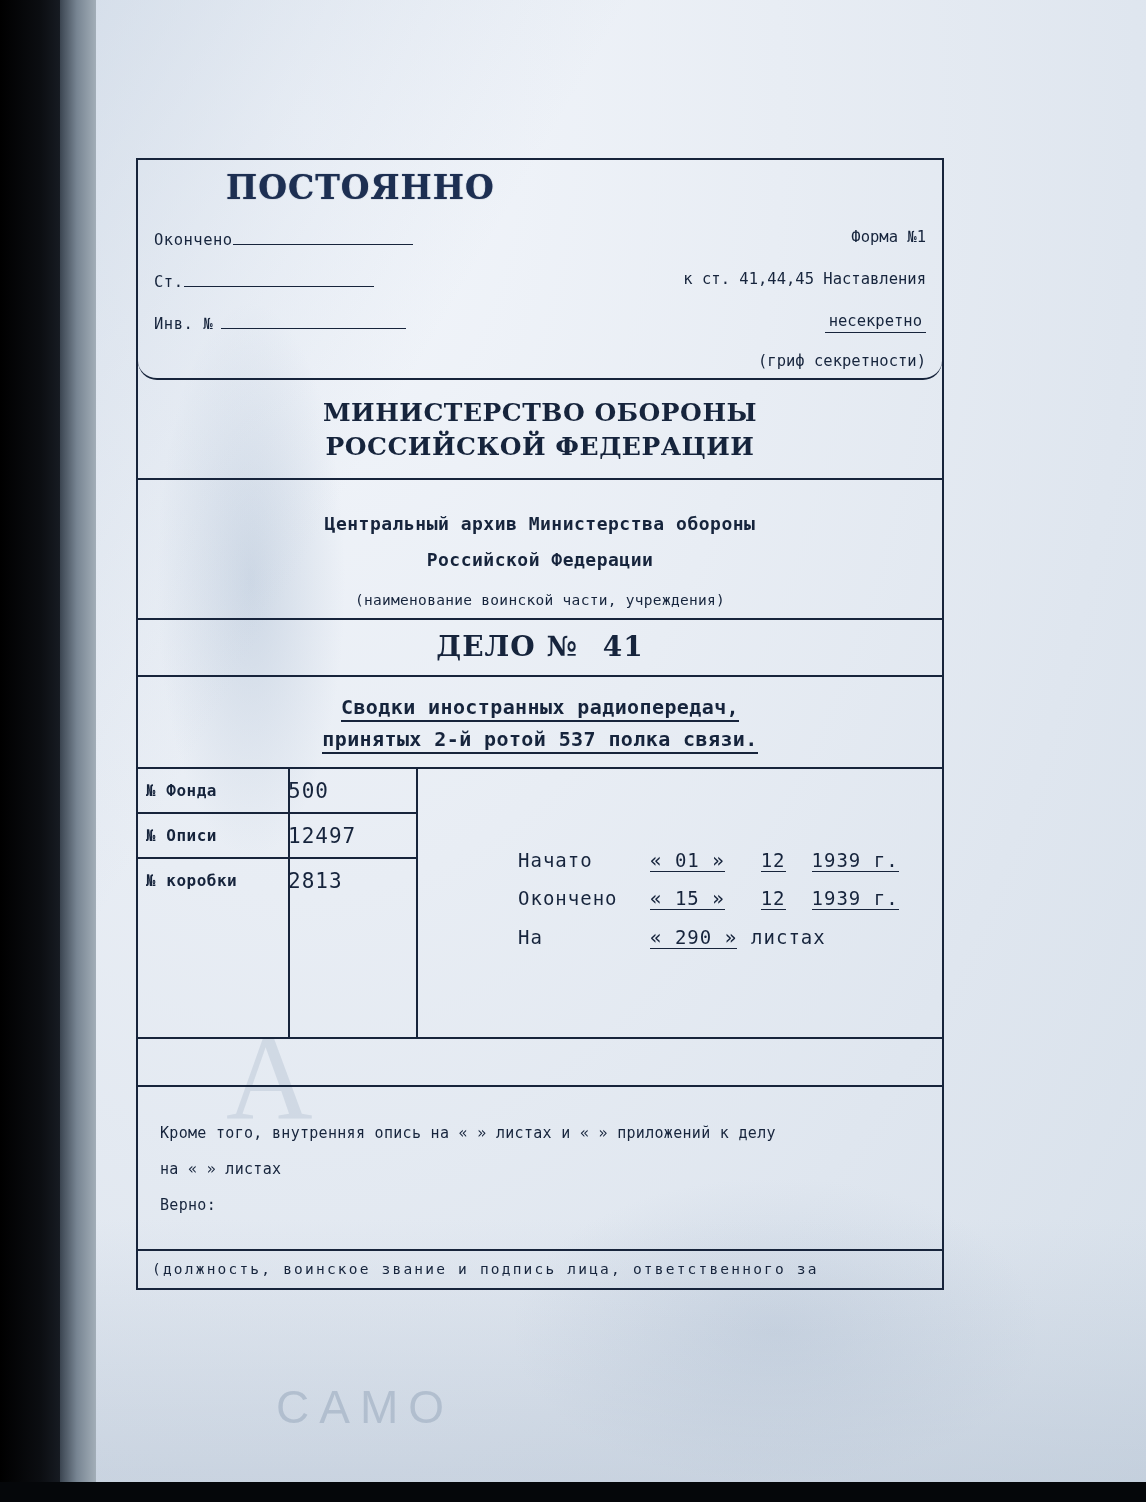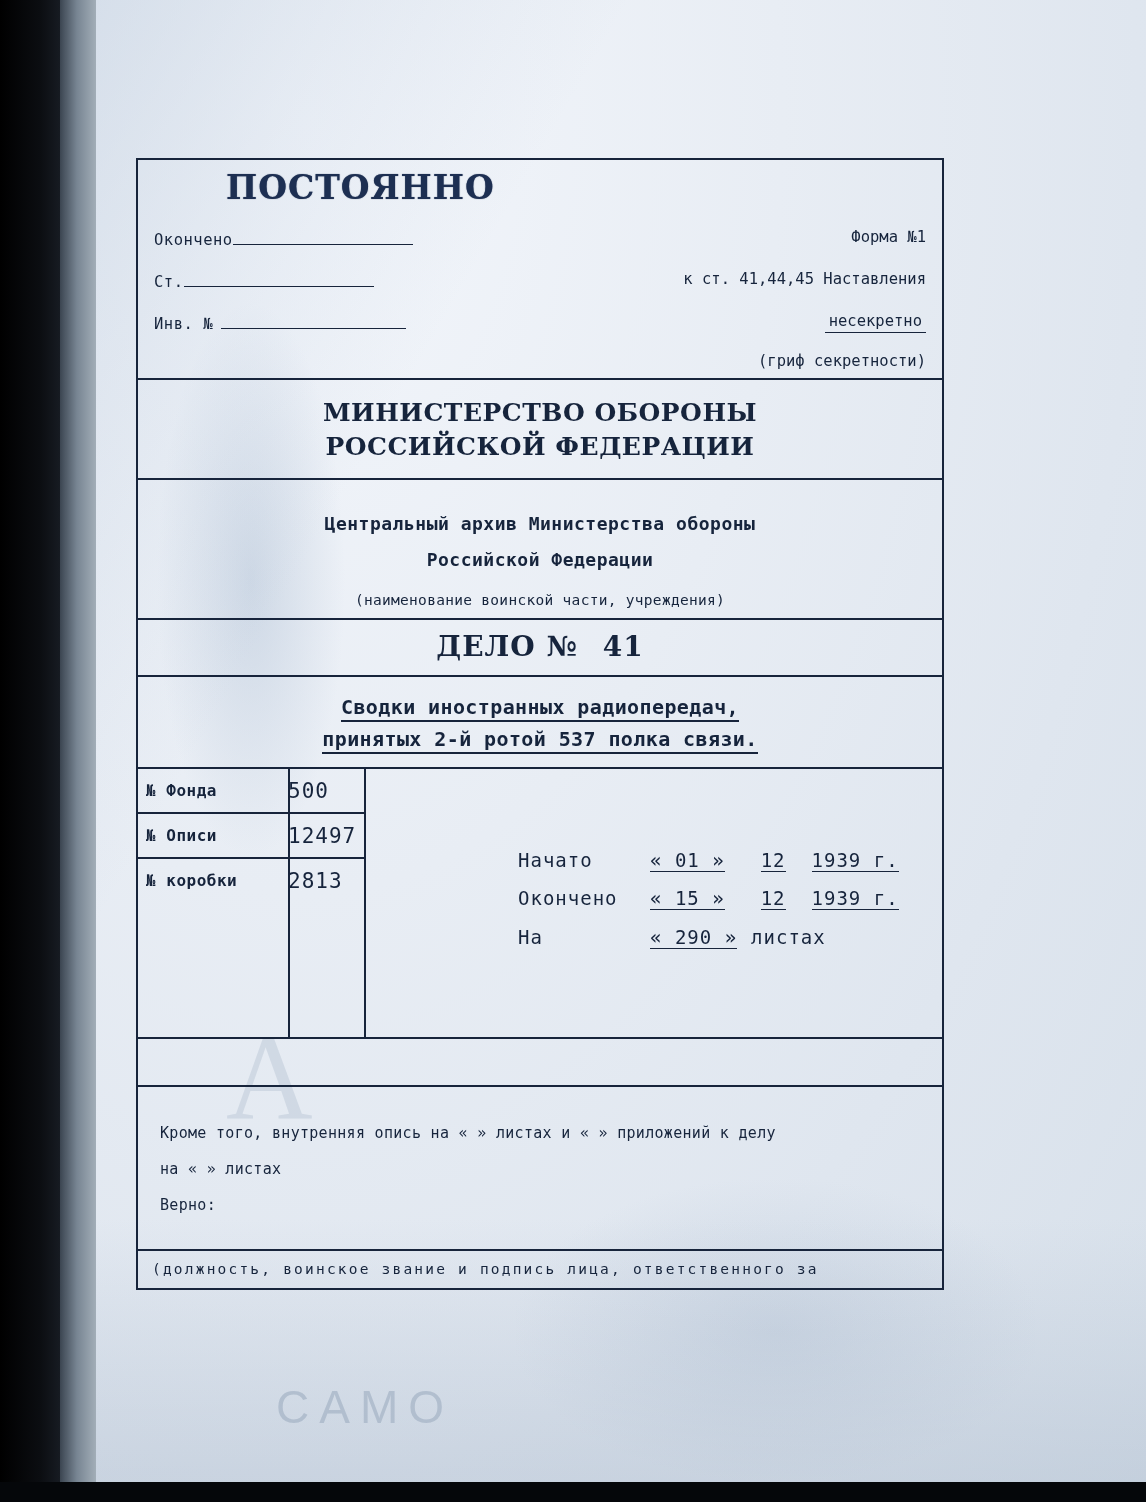--- a/index.html
+++ b/index.html
@@ -94,20 +94,21 @@
     box-sizing: border-box;
     color: #16243c;
   }
   .row { border-bottom: 2px solid #17243b; box-sizing: border-box; position: relative; }
   .nb { border-bottom: none; }
 
   
   .top {
     height: 220px;
     padding: 0;
+    border-radius: 19px;
   }
   .stamp {
     position: absolute;
     left: 88px; top: 8px;
     font-family: "DejaVu Serif", serif;
     font-weight: bold;
     font-size: 33px;
     letter-spacing: 1px;
     color: #1d2f52;
     text-shadow: 0 0 1px rgba(30,48,82,.8);
@@ -162,21 +163,21 @@
     padding: 14px 14px 12px;
     letter-spacing: .4px;
   }
   .title .u { border-bottom: 2px solid #17243b; padding-bottom: 1px; }
 
   
   .mid { height: 270px; position: relative; }
   .tbl {
     position: absolute;
     left: -2px; top: 0;
-    width: 230px;
+    width: 282px;
     height: 270px;
     border-right: 2px solid #17243b;
     box-sizing: border-box;
   }
   .tbl .tr {
     position: relative;
     height: 45px;
     border-bottom: 2px solid #17243b;
     box-sizing: border-box;
   }

